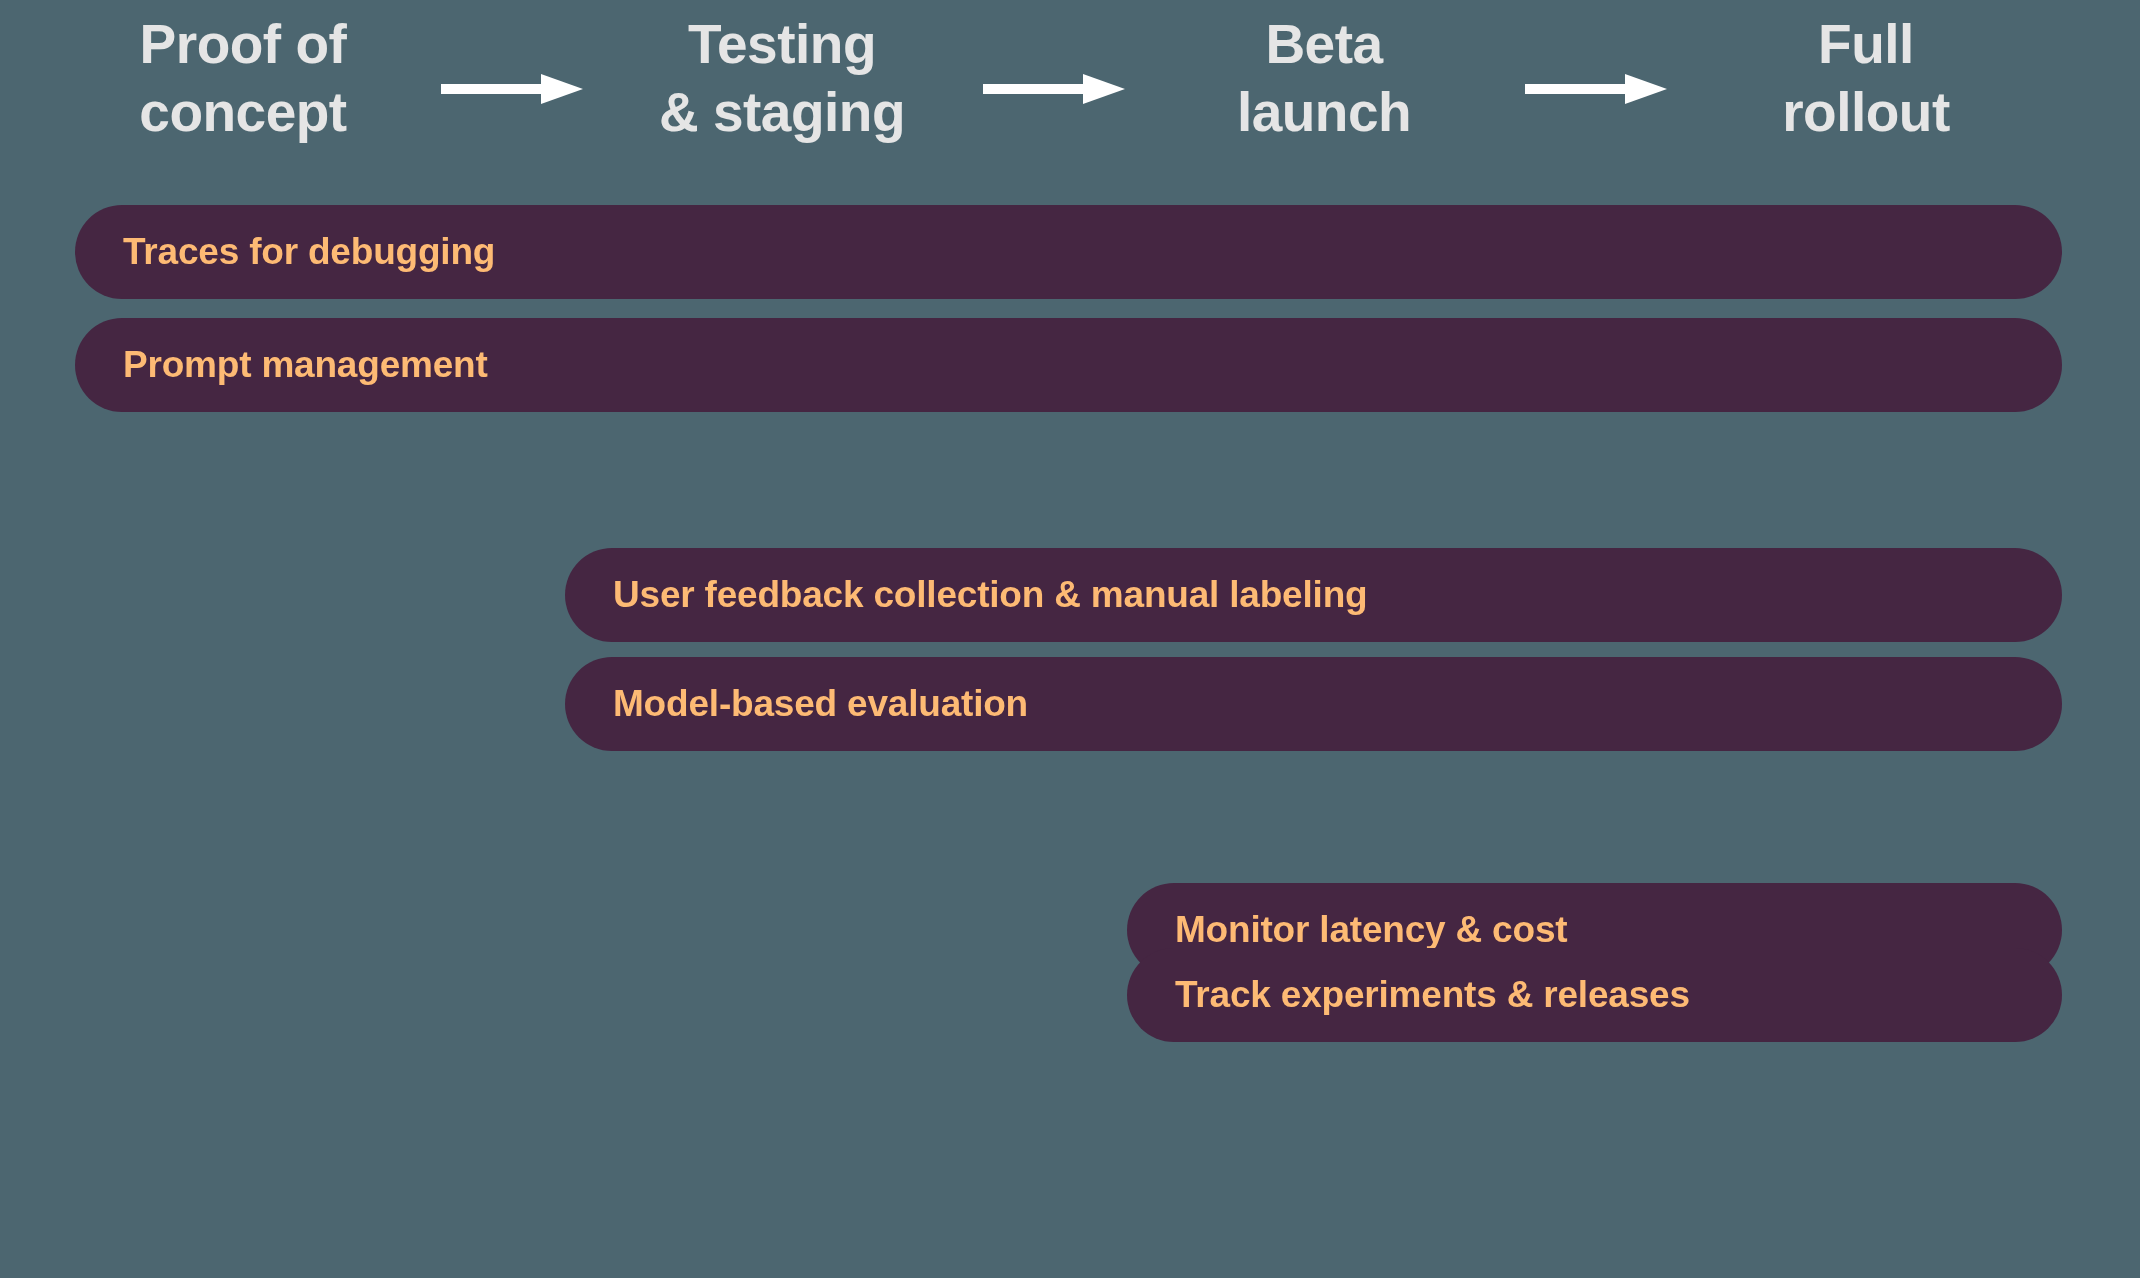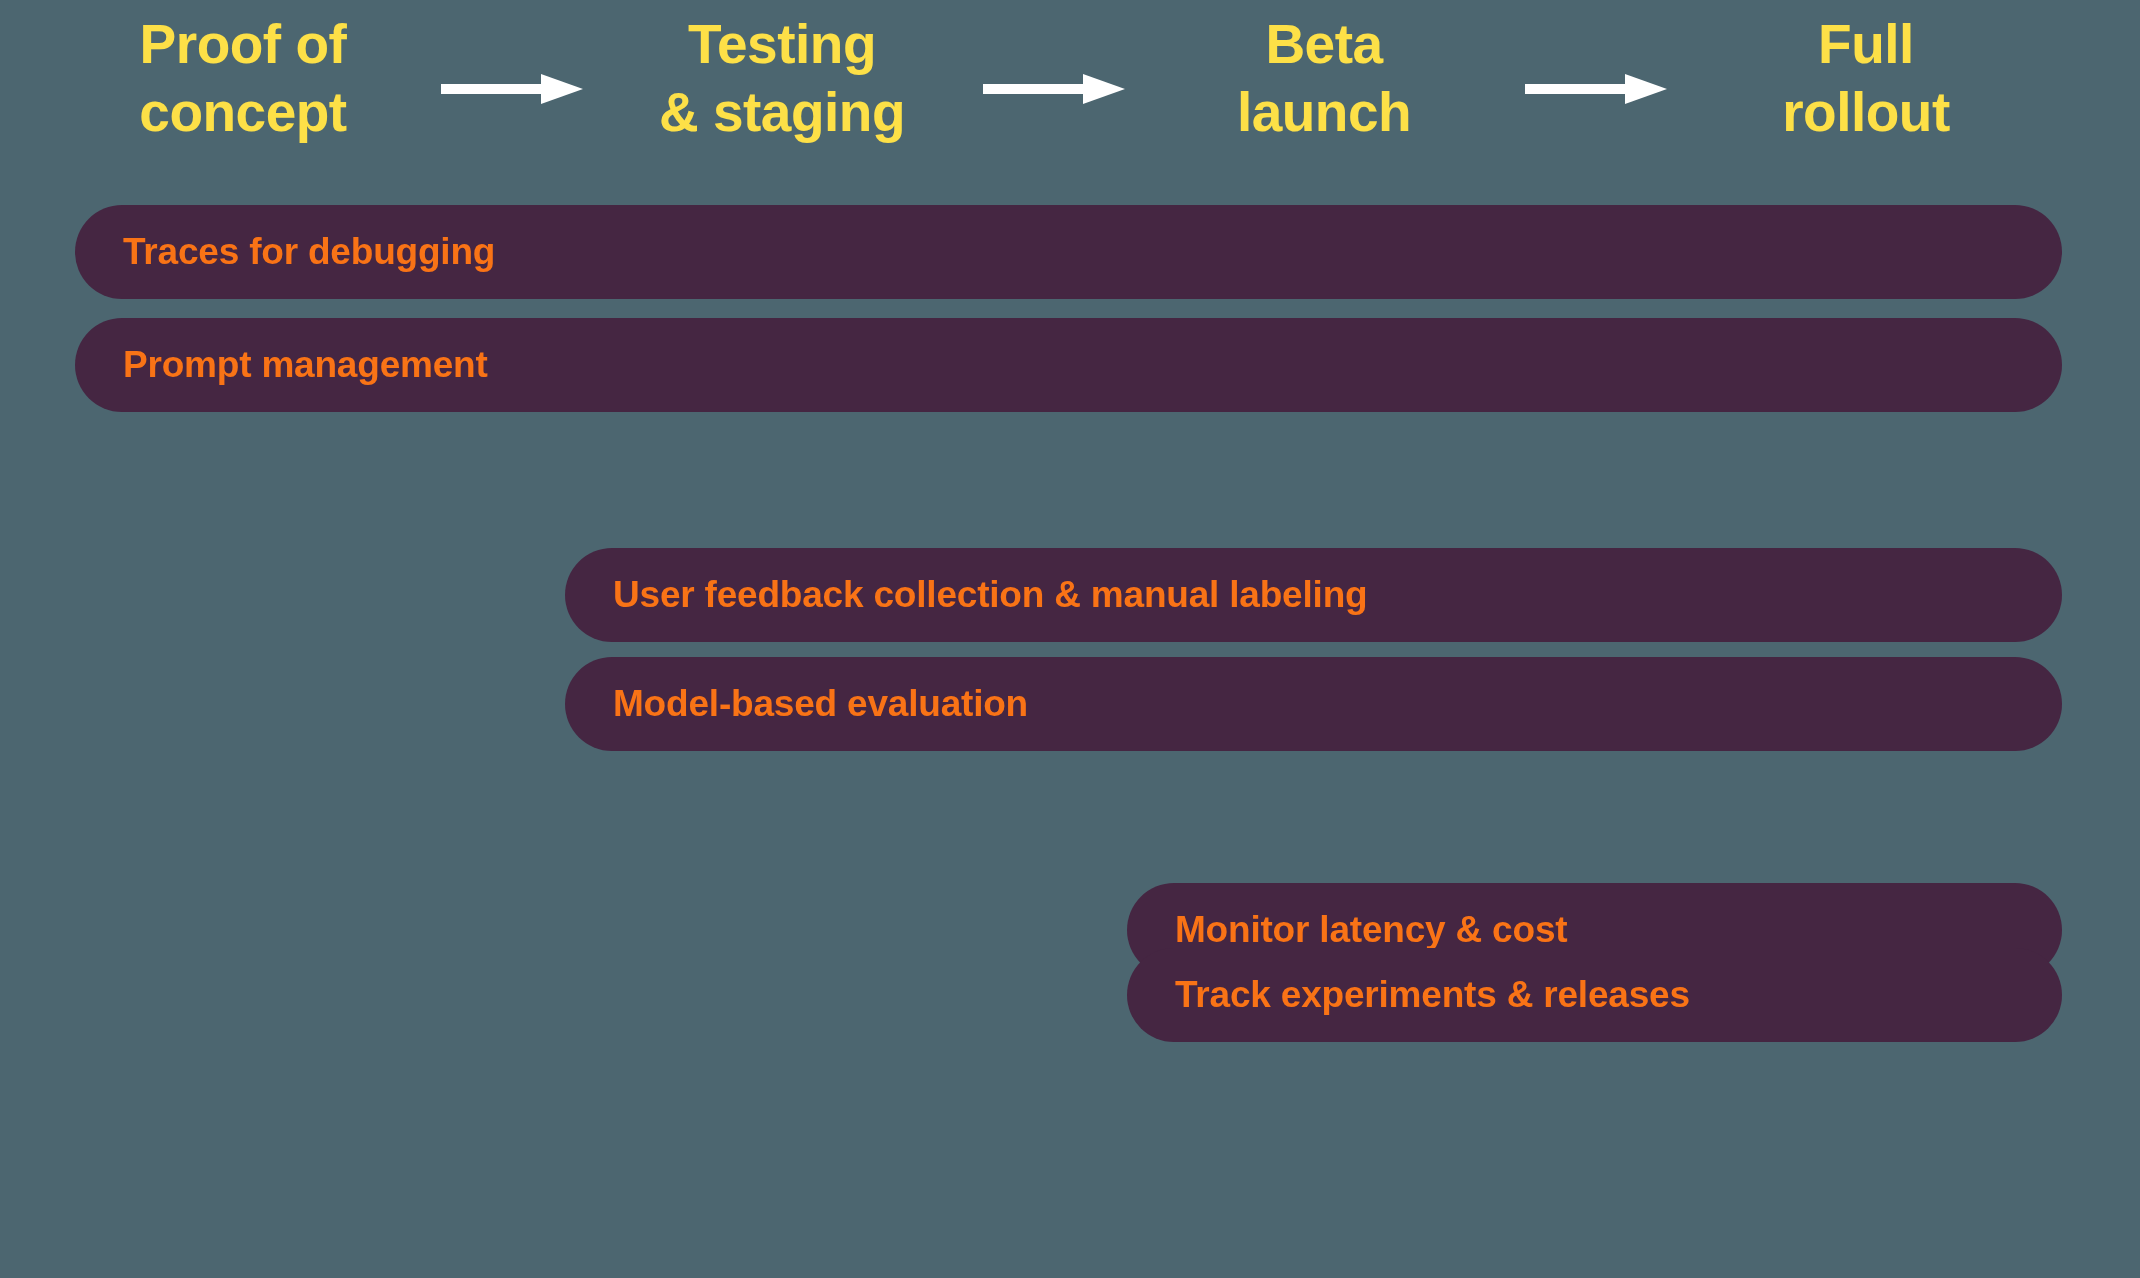--- a/index.html
+++ b/index.html
@@ -23,21 +23,21 @@
     left: 0;
     top: 0;
     width: 2140px;
     height: 152px;
   }
   .stage-label {
     position: absolute;
     top: 10px;
     width: 420px;
     text-align: center;
-    color: #fde047;
+    color: #e5e5e5;
     font-size: 55px;
     font-weight: bold;
     line-height: 68px;
     letter-spacing: -0.5px;
     white-space: pre-line;
   }
   .stage-label.s0 { left: 33px; }
   .stage-label.s1 { left: 572px; }
   .stage-label.s2 { left: 1114px; }
   .stage-label.s3 { left: 1656px; }
@@ -66,21 +66,21 @@
     height: 94px;
     background: #452642;
     border-radius: 47px;
     display: flex;
     align-items: center;
     box-sizing: border-box;
     padding-left: 48px;
     padding-right: 30px;
   }
   .bar-label {
-    color: #f97316;
+    color: #fdba74;
     font-size: 37px;
     font-weight: bold;
     line-height: 42px;
     letter-spacing: -0.2px;
     white-space: nowrap;
   }
   .bar.align-right {
     justify-content: flex-end;
     padding-left: 30px;
     padding-right: 56px;

